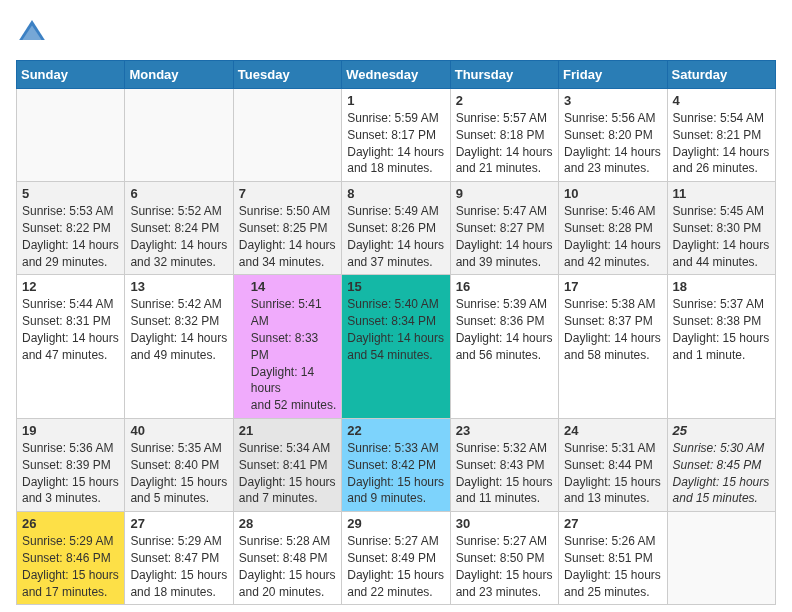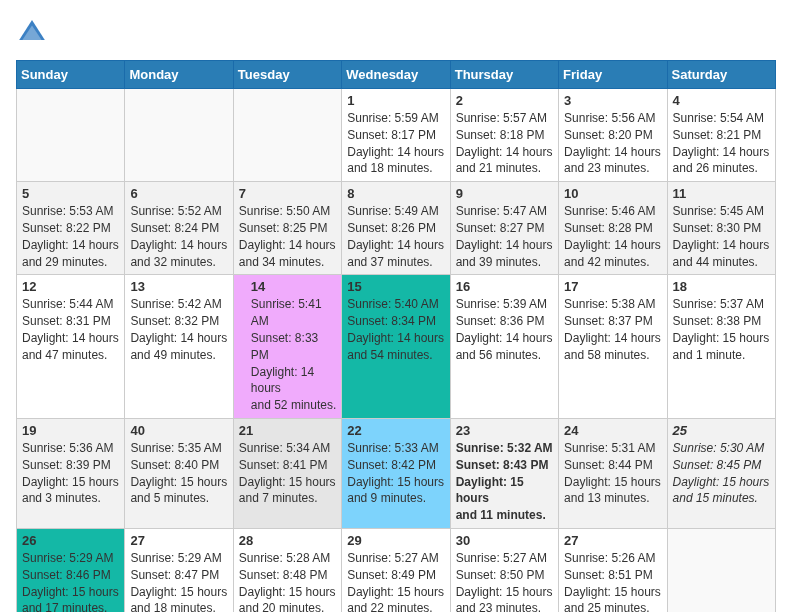--- a/index.html
+++ b/index.html
@@ -282,42 +282,42 @@
         </td>
         <td style="background: #7dd3fc;">
           <span class="day-num">22</span>
           <div class="day-info" style="white-space: pre-line;">Sunrise: 5:33 AM
 Sunset: 8:42 PM
 Daylight: 15 hours
 and 9 minutes.</div>
         </td>
         <td style="background: rgb(242, 242, 242);">
           <span class="day-num">23</span>
-          <div class="day-info" style="white-space: pre-line; font-weight: bold;">Sunrise: 5:32 AM
+          <div class="day-info" style="white-space: pre-line;">Sunrise: 5:32 AM
 Sunset: 8:43 PM
 Daylight: 15 hours
 and 11 minutes.</div>
         </td>
         <td style="background: rgb(242, 242, 242);">
           <span class="day-num">24</span>
           <div class="day-info" style="white-space: pre-line;">Sunrise: 5:31 AM
 Sunset: 8:44 PM
 Daylight: 15 hours
 and 13 minutes.</div>
         </td>
         <td style="background: rgb(242, 242, 242); font-style: italic;">
           <span class="day-num">25</span>
           <div class="day-info" style="white-space: pre-line;">Sunrise: 5:30 AM
 Sunset: 8:45 PM
 Daylight: 15 hours
 and 15 minutes.</div>
         </td>
       </tr>
       <tr>
-        <td style="background: #14b8a6; margin-left: 40px;">
+        <td style="background: #fde047; margin-left: 40px;">
           <span class="day-num">26</span>
           <div class="day-info" style="white-space: pre-line;">Sunrise: 5:29 AM
 Sunset: 8:46 PM
 Daylight: 15 hours
 and 17 minutes.</div>
         </td>
         <td style="background: rgb(255, 255, 255);">
           <span class="day-num">27</span>
           <div class="day-info" style="white-space: pre-line;">Sunrise: 5:29 AM
 Sunset: 8:47 PM

